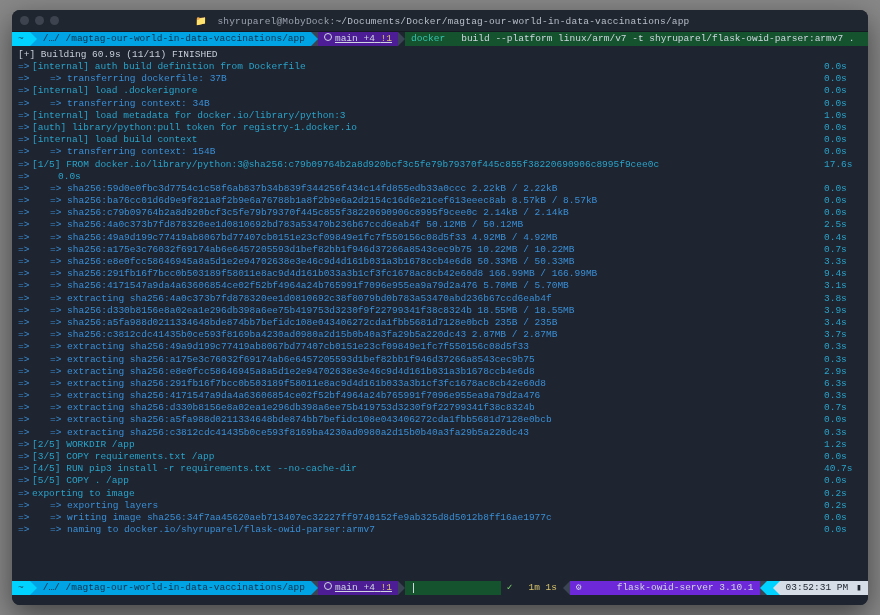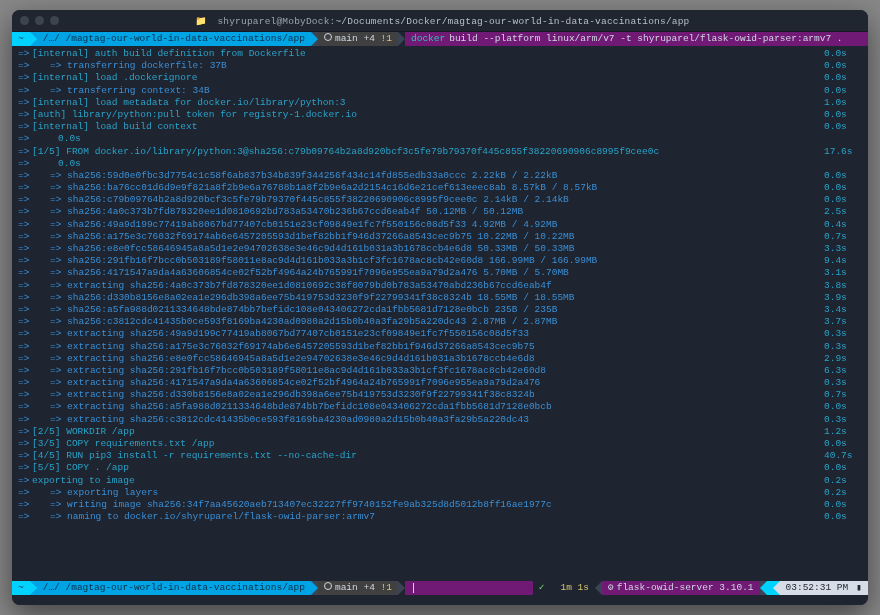--- a/index.html
+++ b/index.html
@@ -19,46 +19,46 @@
   .title .folder { color: #b7bec9; }
   .title .emoji { margin-right: 4px; }
 
   .prompt-row {
     display: flex; align-items: stretch; height: 14px; line-height: 14px;
     font-size: 9.5px; white-space: nowrap;
   }
   .seg { padding: 0 6px; display: inline-flex; align-items: center; }
   .seg.cyan { background: #00d2ff; color: #0a3d52; }
   .seg.blue { background: #00a4e4; color: #05314c; }
-  .seg.gray { background: #404040; color: #cfd6e1; }
+  .seg.gray { background: #4c1d95; color: #cfd6e1; text-decoration: underline; }
   .tri { width: 0; height: 0; border-top: 7px solid transparent; border-bottom: 7px solid transparent; }
   .tri.cyan-blue { border-left: 7px solid #00d2ff; background: #00a4e4; }
   .tri.blue-gray { border-left: 7px solid #00a4e4; background: #3a4454; }
   .tri.gray-bg  { border-left: 7px solid #3a4454; background: #1e2430; }
 
-  .after-prompt { padding-left: 6px; color: #d0d6df; background: #701a75; flex: 1; display: flex; align-items: center; gap: 4px; }
+  .after-prompt { padding-left: 6px; color: #d0d6df; background: #14532d; flex: 1; display: flex; align-items: center; gap: 16px; }
   .after-prompt .kw { color: #36c2b0; }
   .after-prompt .cmd { color: #cfd6e1; }
   .cursor { display:inline-block; width:1px; height:10px; background:#cfd6e1; margin-left:2px;}
 
   .terminal-body { flex: 1; overflow: hidden; padding: 2px 0 2px 0; background: #1e2430; }
   .line { display: flex; height: 12.2px; line-height: 12.2px; padding: 0 6px; color: #5a6474; }
   .line .arrow { color: #3a8fd6; width: 14px; }
   .line .arrow2 { color: #3a8fd6; width: 18px; }
   .line .msg { flex: 1; white-space: nowrap; overflow: hidden; text-overflow: clip; }
   .line .msg.cyan { color: #2aa3c9; }
   .line .msg.blue { color: #3a8fd6; }
   .line .dur { color: #2aa3c9; padding-left: 8px; width: 46px; text-align: left; }
   .header-line { color: #c7cfdb; padding: 0 6px; height: 13px; line-height: 13px; }
 
   .status-right { display: flex; align-items: center; gap: 0; margin-left: auto; }
   .pill { padding: 0 6px; height: 14px; display: inline-flex; align-items: center; }
   .pill.green { color: #7bd66b; }
   .pill.yellow { color: #d6c36b; }
-  .pill.gray-bg { background: #701a75; color: #cfd6e1; }
+  .pill.gray-bg { background: #6d28d9; color: #cfd6e1; gap: 32px; }
   .pill.cyan-bg { background: #00d2ff; color: #07374a; }
   .pill.white-bg { background: #d7dde6; color: #1e2430; }
   .clock { font-weight: normal; }
   .check { color: #7bd66b; margin-right: 4px; }
   .tri.graybg-cyan-rev { border-right: 7px solid #00d2ff; border-left:none; background:#3a4454;}
   .tri.cyan-white-rev  { border-right: 7px solid #d7dde6; border-left:none; background:#00d2ff;}
   .tri.bg-gray-rev2 { border-right: 7px solid #3a4454; border-left:none; background:#1e2430;}
 
   .branch-ico::before { content: ""; display:inline-block; width:6px; height:6px; border:1px solid currentColor; border-radius:50%; margin-right:3px; position:relative; top:0px;}
   .gear::before { content:"\2699"; margin-right:3px;}
@@ -94,20 +94,21 @@
       &nbsp;<span style="color:#d6c36b">!1</span>
     </span>
     <span class="tri gray-bg"></span>
     <span class="after-prompt">
       <span class="kw">docker</span>
       <span class="cmd">build --platform linux/arm/v7 -t shyruparel/flask-owid-parser:armv7 .</span>
     </span>
   </div>
 
   <div class="terminal-body">
+    <div class="header-line">[+] Building 60.9s (11/11) FINISHED</div>
     <div id="lines">
         <div class="line">
           <span class="arrow">=&gt;</span>
           <span class="msg cyan">[internal] auth build definition from Dockerfile</span>
           <span class="dur">0.0s</span>
         </div>
         <div class="line">
           <span class="arrow">=&gt;</span>
           <span class="arrow2"></span>
           <span class="msg blue">=&gt; transferring dockerfile: 37B</span>
@@ -135,20 +136,21 @@
           <span class="dur">0.0s</span>
         </div>
         <div class="line">
           <span class="arrow">=&gt;</span>
           <span class="msg cyan">[internal] load build context</span>
           <span class="dur">0.0s</span>
         </div>
         <div class="line">
           <span class="arrow">=&gt;</span>
           <span class="arrow2"></span>
+          <span class="msg blue">=&gt; transferring context: 154B</span>
           <span class="dur">0.0s</span>
         </div>
         <div class="line">
           <span class="arrow">=&gt;</span>
           <span class="msg cyan">[1/5] FROM docker.io/library/python:3@sha256:c79b09764b2a8d920bcf3c5fe79b79370f445c855f38220690906c8995f9cee0c</span>
           <span class="dur">17.6s</span>
         </div>
         <div class="line">
           <span class="arrow">=&gt;</span>
           <span class="arrow2"></span>

